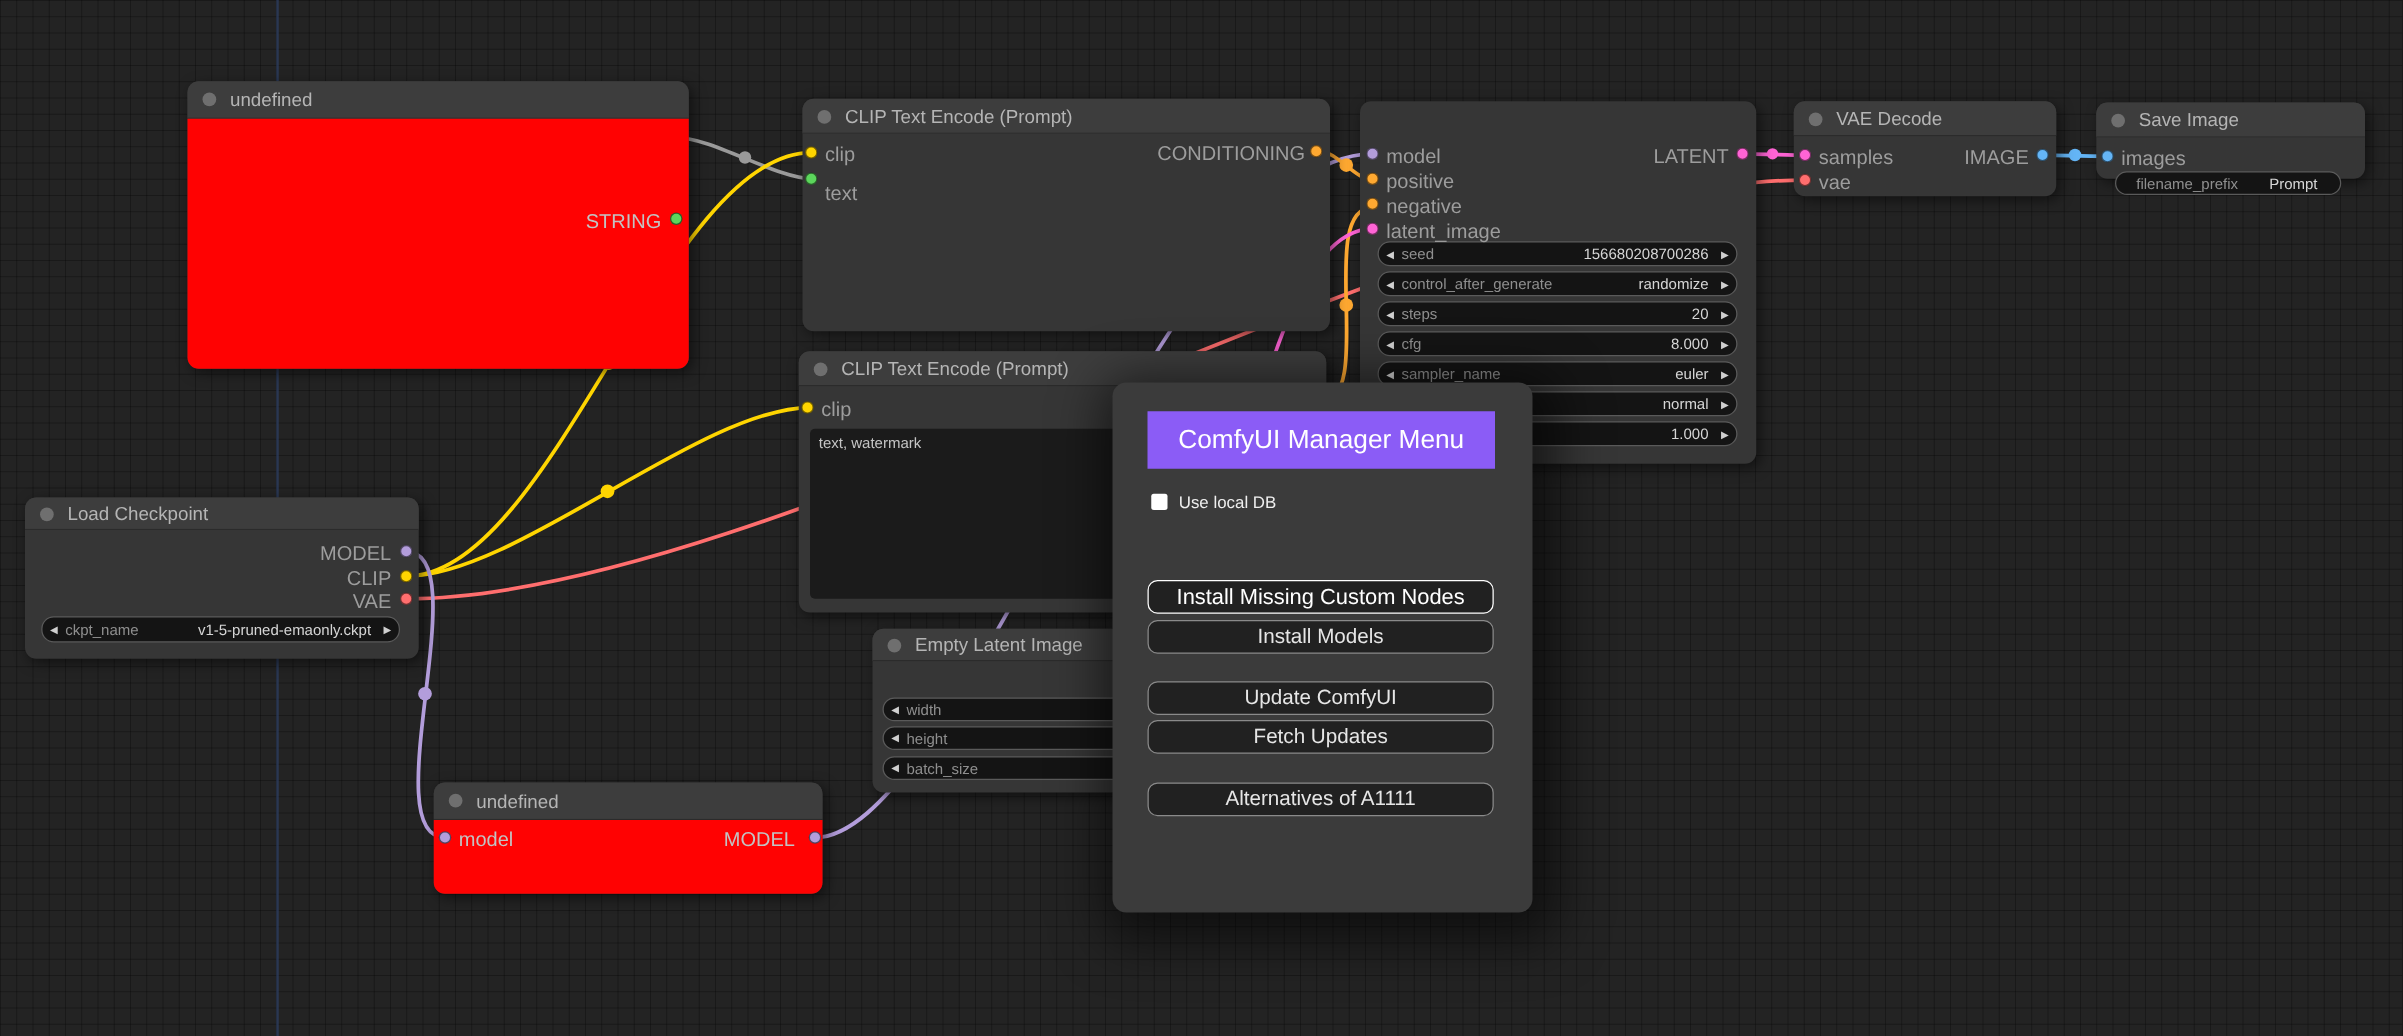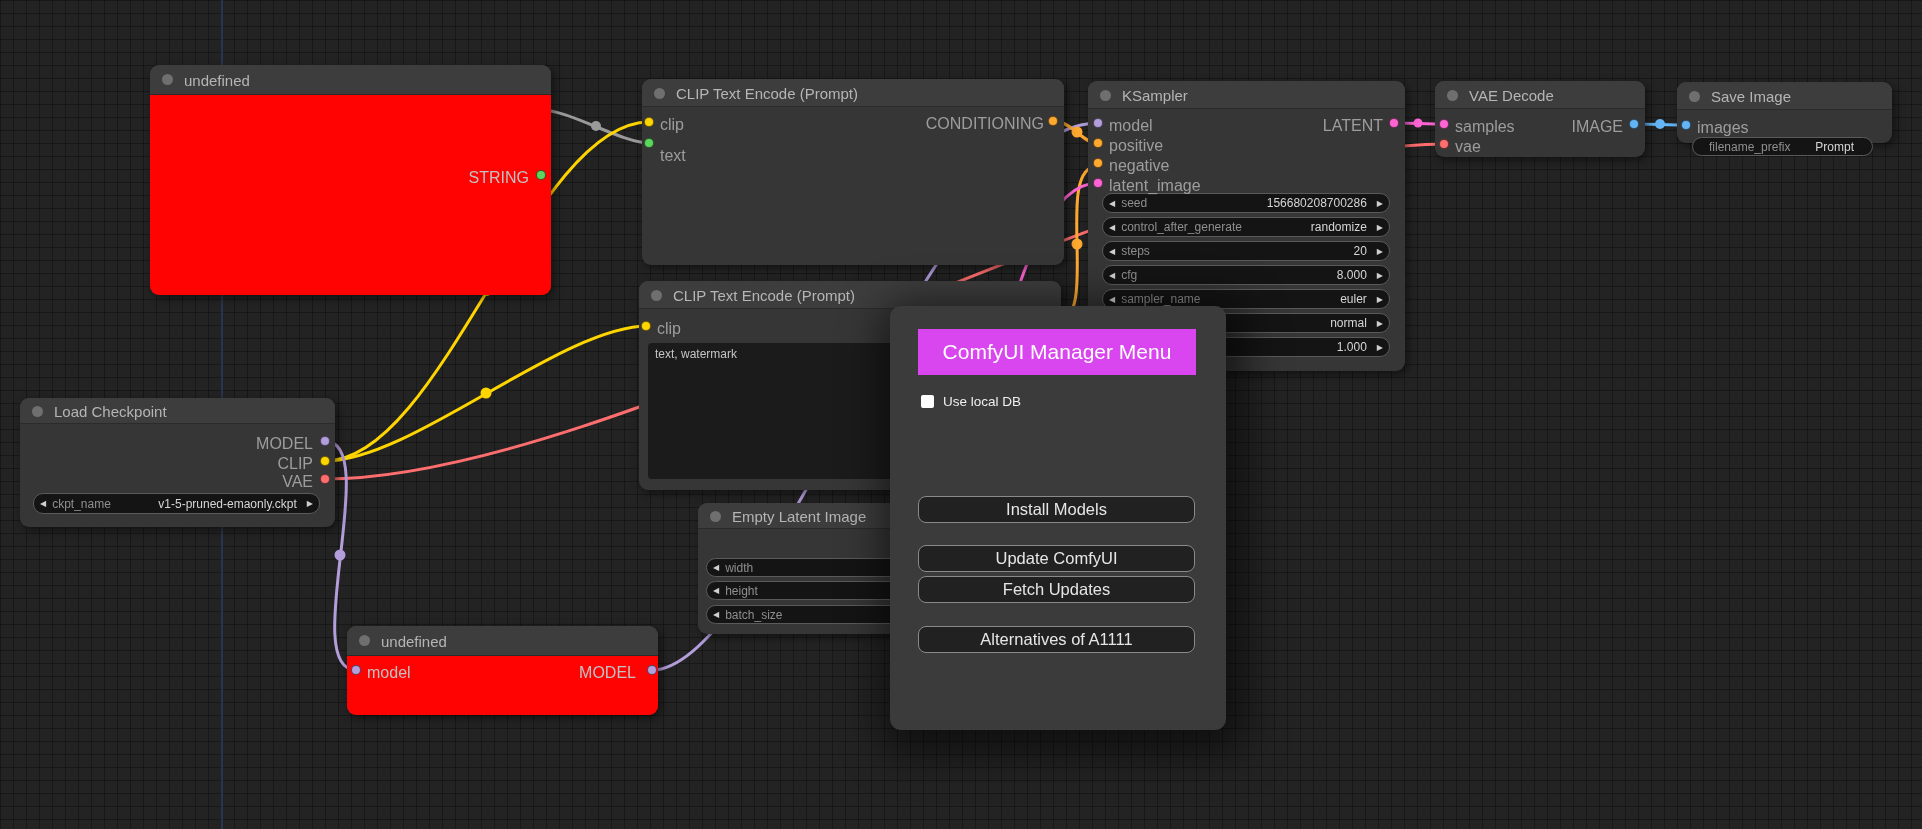--- a/index.html
+++ b/index.html
@@ -31,21 +31,21 @@
   .widget{position:absolute;height:20px;background:#141414;border:1px solid #5a5a5a;border-radius:10px;
     display:flex;align-items:center;font-size:12px;overflow:hidden;white-space:nowrap}
   .widget .arr{color:#cfcfcf;font-size:8px;padding:0 6px;flex:0 0 auto}
   .widget .wl{color:#8f8f8f}
   .widget .wv{margin-left:auto;color:#d6d6d6;padding-right:4px}
   .widget .wv.noarr{padding-right:18px}
   .ta{position:absolute;background:#1b1b1b;border-radius:4px;color:#c5c5c5;font-size:12px;padding:4px 7px;z-index:12}
   
   .dialog{position:absolute;left:890px;top:306px;width:336px;height:424px;background:#3b3b3b;border-radius:11px;
     z-index:50;box-shadow:6px 10px 40px 14px rgba(0,0,0,.55);}
-  .dlg-title{position:absolute;left:28px;top:23px;width:278px;height:46px;background:#d946ef;color:#fff;
+  .dlg-title{position:absolute;left:28px;top:23px;width:278px;height:46px;background:#8b5cf6;color:#fff;
     font-size:21px;display:flex;align-items:center;justify-content:center;white-space:nowrap}
   .dlg-check{position:absolute;left:31px;top:88px;display:flex;align-items:center;gap:9px;color:#efefef;font-size:13.5px}
   .cbox{width:13px;height:13px;background:#fff;border-radius:2px}
   .dlg-btn{position:absolute;left:28px;width:277px;height:27px;background:#212121;border:1px solid #8a8a8a;
     border-radius:8px;color:#e6e6e6;font-size:16.5px;display:flex;align-items:center;justify-content:center;white-space:nowrap;cursor:pointer}
   .dlg-btn.hl{border:1.5px solid #fff;color:#fff;font-size:17.5px}
   .stroke-model{stroke:var(--c-model)} .fill-model{fill:var(--c-model)}
   .stroke-clip{stroke:var(--c-clip)} .fill-clip{fill:var(--c-clip)}
   .stroke-vae{stroke:var(--c-vae)} .fill-vae{fill:var(--c-vae)}
   .stroke-cond{stroke:var(--c-cond)} .fill-cond{fill:var(--c-cond)}
@@ -114,24 +114,20 @@
       <span class="tdot"></span>
       <span class="ttl">CLIP Text Encode (Prompt)</span>
     </div>
     <span class="sdot bg-clip" style="left:2px;top:40px"></span>
     <span class="slbl" style="left:18px;top:39px">clip</span>
     <span class="sdot bg-cond" style="right:6px;top:40px"></span>
     <div class="ta" style="left:9px;top:62px;width:404px;height:136px">text, watermark</div>
   </div>
 
   <div class="node" style="left:1088px;top:81px;width:317px;height:290px">
-    <div class="node-head">
-      <span class="tdot"></span>
-      <span class="ttl">KSampler</span>
-    </div>
     <span class="sdot bg-model" style="left:5px;top:37px"></span>
     <span class="slbl" style="left:21px;top:36px">model</span>
     <span class="sdot bg-cond" style="left:5px;top:57px"></span>
     <span class="slbl" style="left:21px;top:56px">positive</span>
     <span class="sdot bg-cond" style="left:5px;top:77px"></span>
     <span class="slbl" style="left:21px;top:76px">negative</span>
     <span class="sdot bg-latent" style="left:5px;top:97px"></span>
     <span class="slbl" style="left:21px;top:96px">latent_image</span>
     <span class="slbl r" style="right:22px;top:36px">LATENT</span>
     <span class="sdot bg-latent" style="right:6px;top:37px"></span>
@@ -255,18 +251,19 @@
       <span class="arr">▶</span>
     </div>
   </div>
 
   <div class="dialog">
     <div class="dlg-title">ComfyUI Manager Menu</div>
     <div class="dlg-check">
       <span class="cbox"></span>
       <span>Use local DB</span>
     </div>
+    <div class="dlg-btn hl" style="top:158px">Install Missing Custom Nodes</div>
     <div class="dlg-btn" style="top:190px">Install Models</div>
     <div class="dlg-btn" style="top:270px">Fetch Updates</div>
     <div class="dlg-btn" style="top:239px">Update ComfyUI</div>
     <div class="dlg-btn" style="top:320px">Alternatives of A1111</div>
   </div>
 </div>
 
 </body></html>

